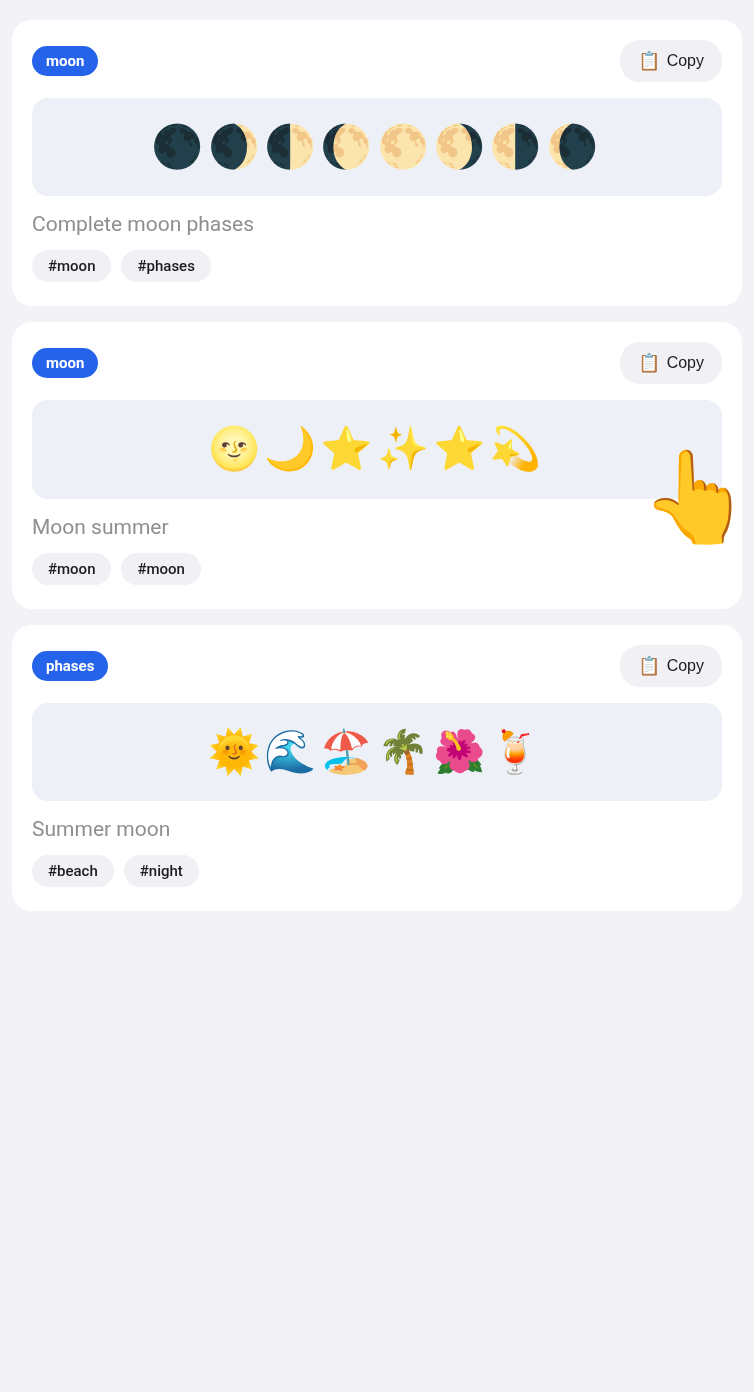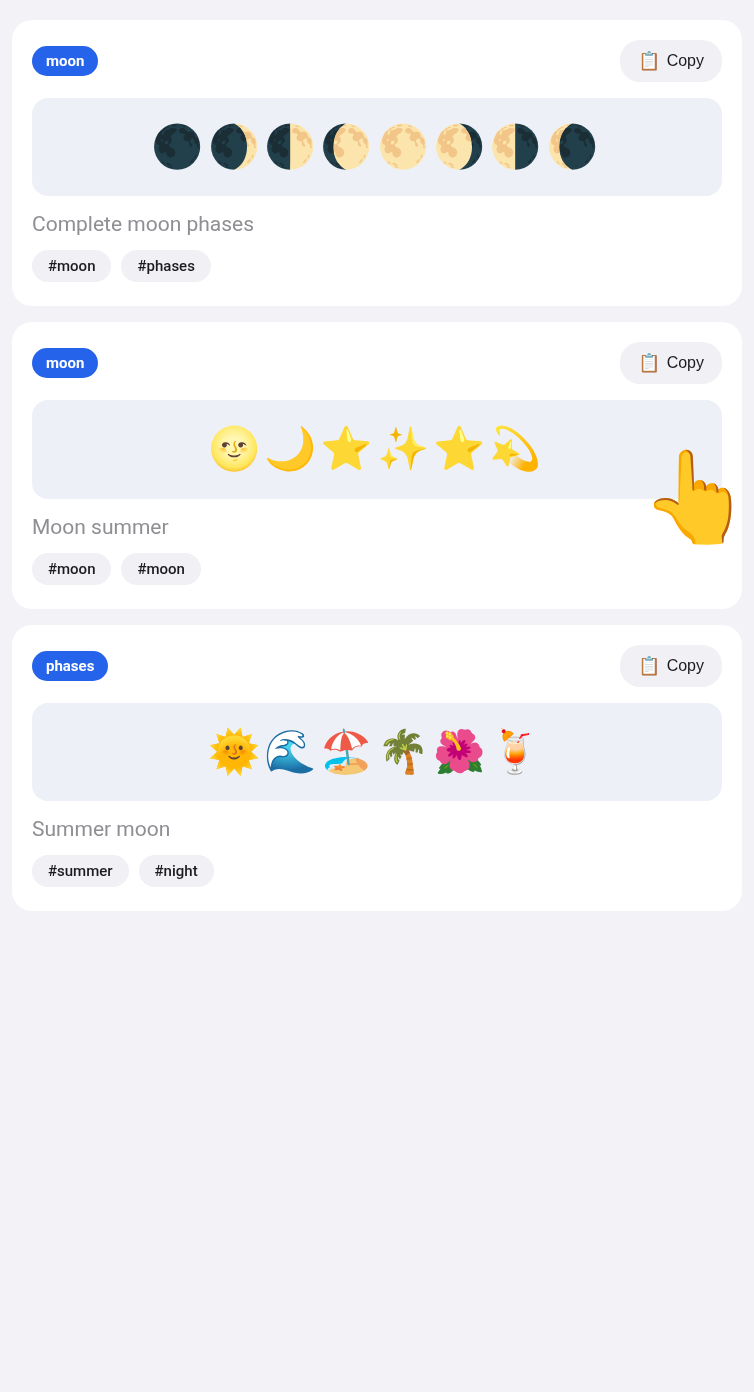--- a/index.html
+++ b/index.html
@@ -158,18 +158,18 @@
       <button class="copy-button">
         <span class="copy-icon">📋</span>
         <span>Copy</span>
       </button>
     </div>
     <div class="emoji-display">
       <span>🌞🌊🏖️🌴🌺🍹</span>
     </div>
     <p class="card-description">Summer moon</p>
     <div class="hashtags">
-      <span class="hashtag">#summer</span>
+      <span class="hashtag">#beach</span>
         <span class="hashtag">#night</span>
     </div>
 
   </div>
   </div>
 
 </body></html>

